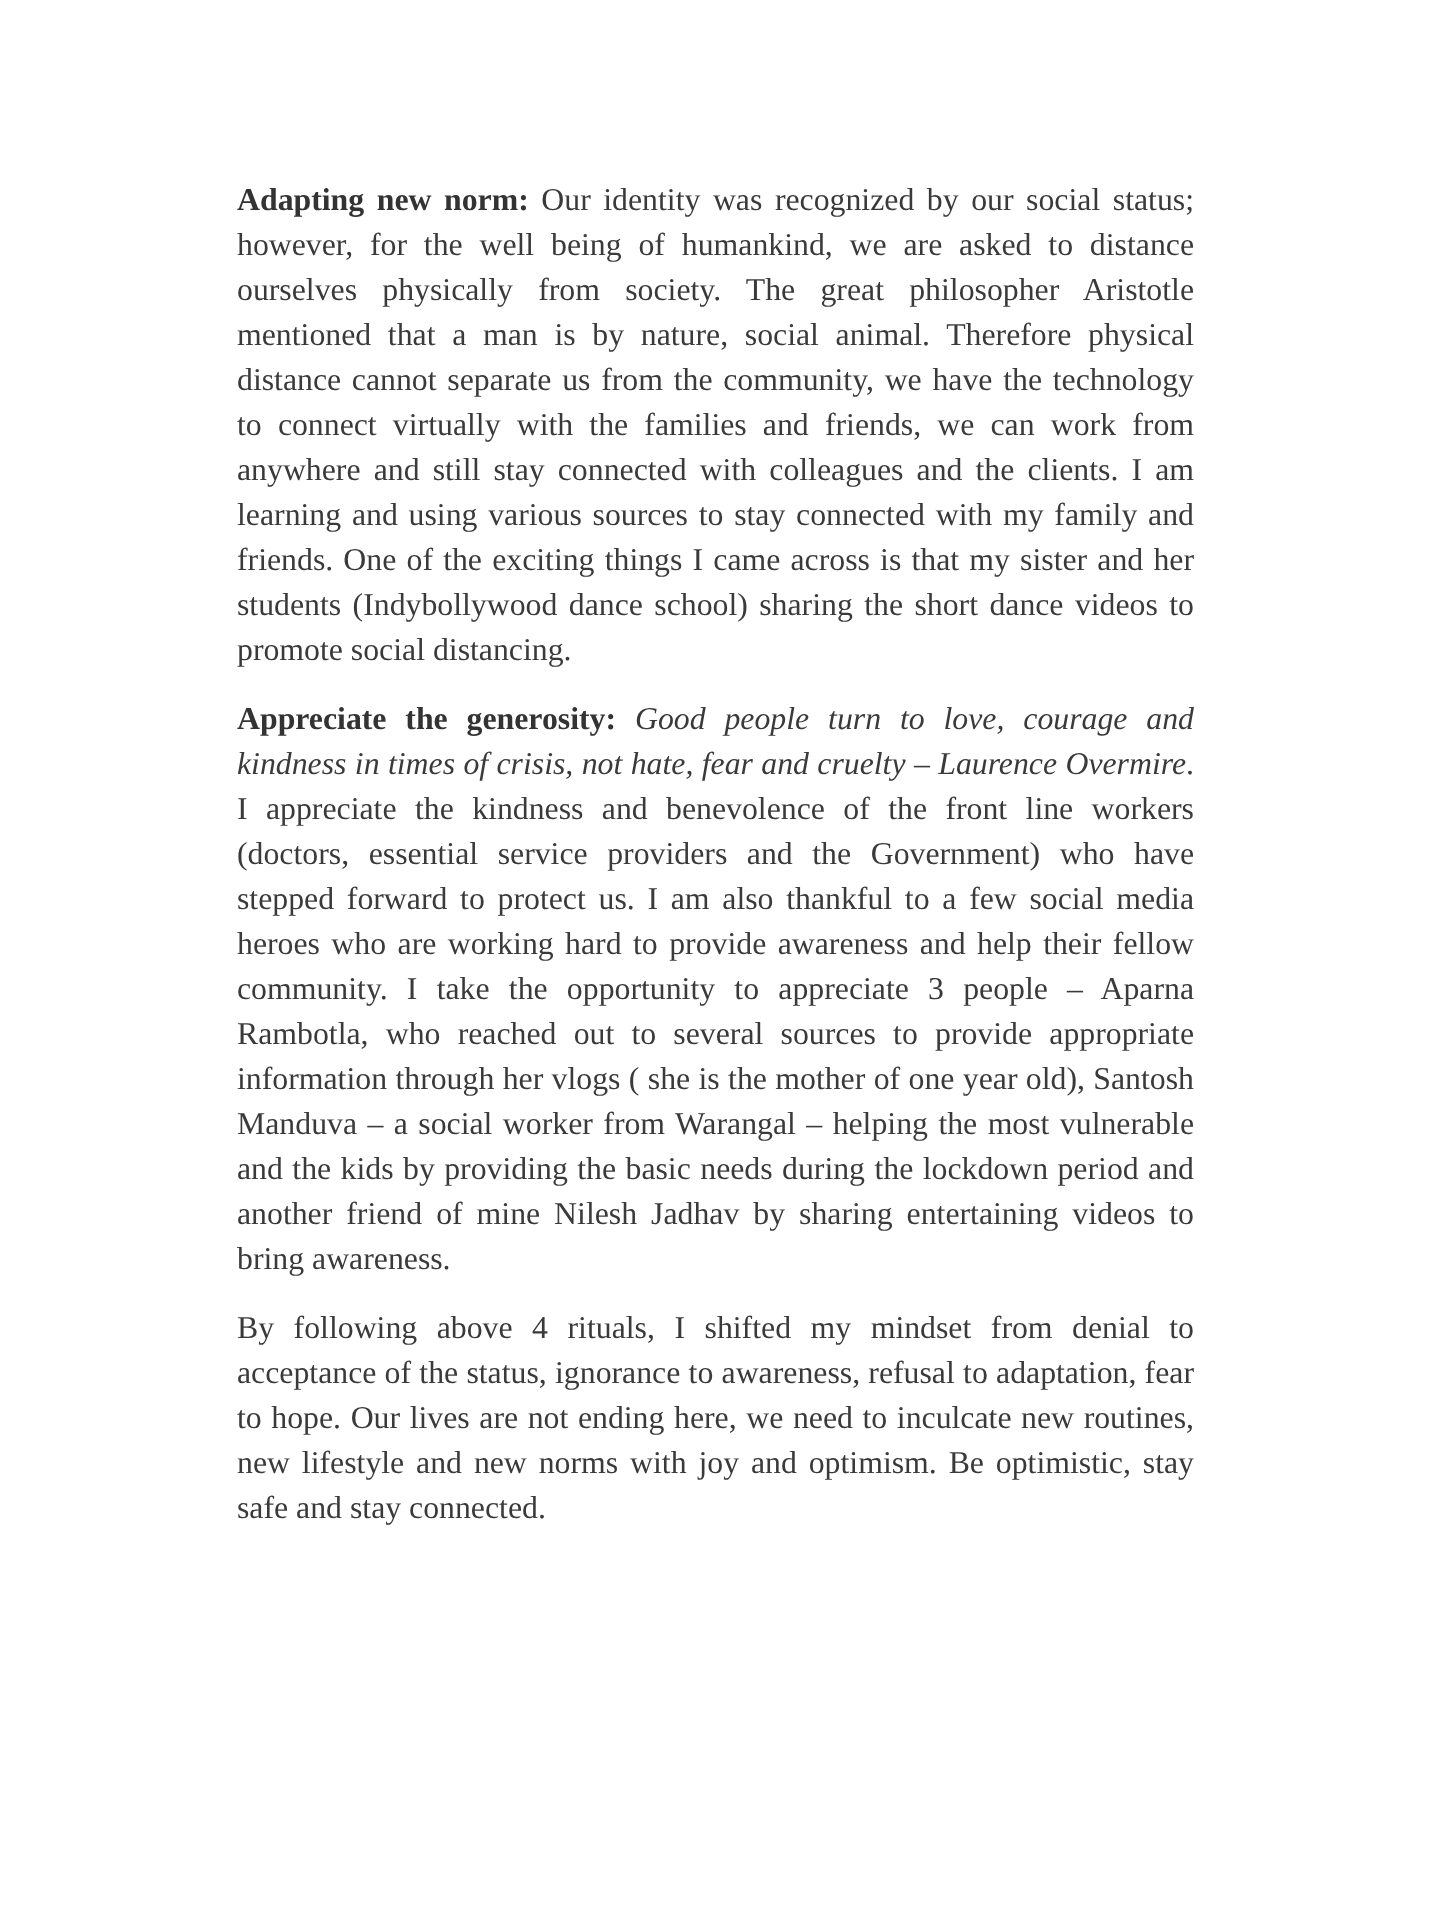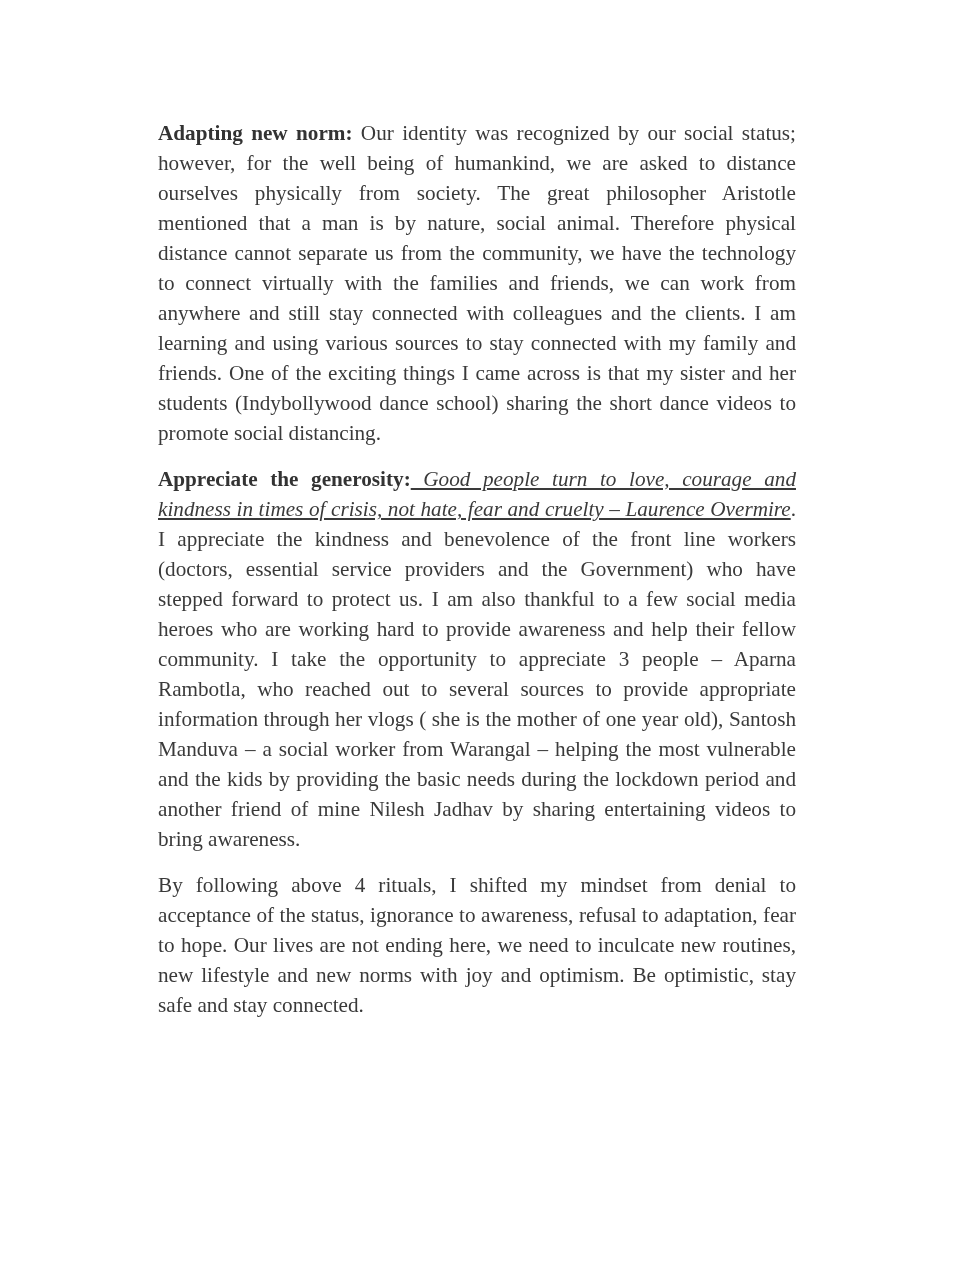--- a/index.html
+++ b/index.html
@@ -35,21 +35,20 @@
       text-align: justify;
       text-align-last: left;
     }
     .lead {
       font-weight: bold;
       color: #333333;
       margin-top: 12px;
     }
     .quote {
       font-style: italic;
-      text-decoration: underline;
     }
     .page-number {
       position: absolute;
       left: 0;
       width: 954px;
       top: 1222px;
       text-align: center;
       font-family: "Liberation Serif", "DejaVu Serif", serif;
       font-size: 14px;
       color: #666666;

